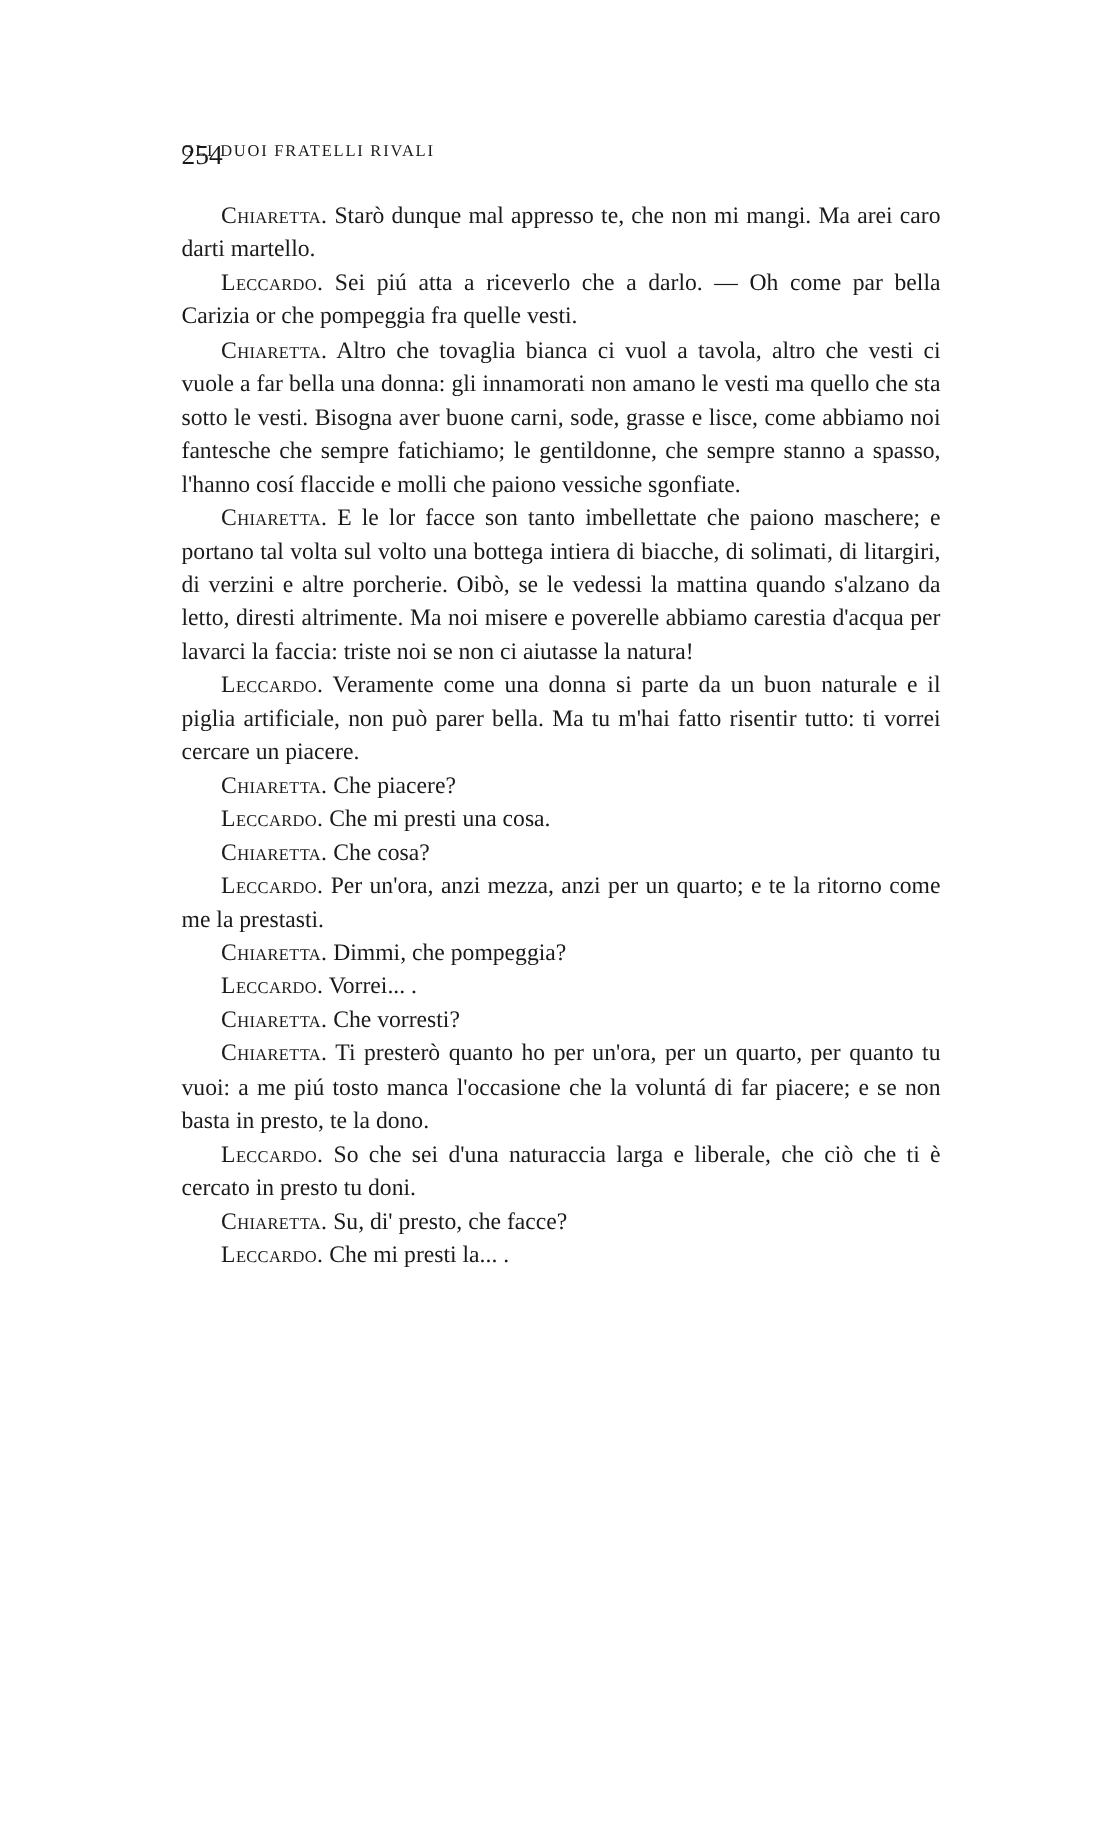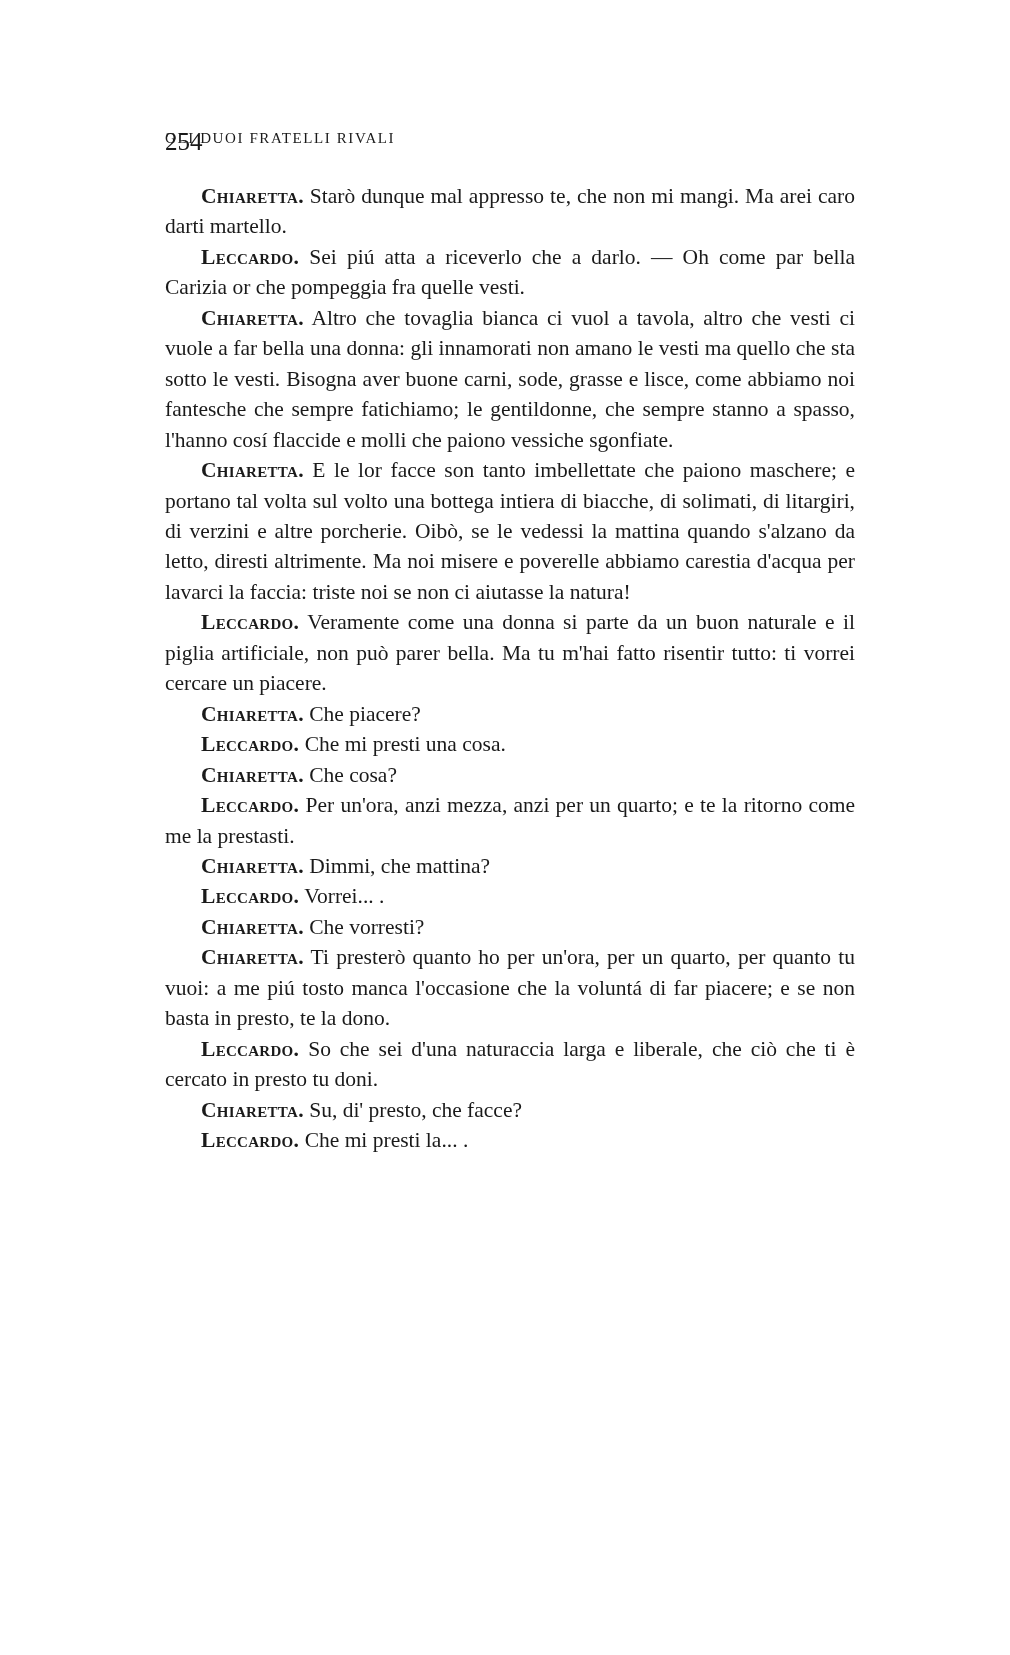--- a/index.html
+++ b/index.html
@@ -5,40 +5,40 @@
   html, body { margin: 0; padding: 0; background: #ffffff; }
   body { width: 1010px; height: 1655px; position: relative; overflow: hidden;
          font-family: "Liberation Serif", "DejaVu Serif", serif; color: #1a1a1a; }
   .header { position: absolute; top: 128px; left: 165px; width: 690px; height: 24px; }
   .page-num { position: absolute; left: 0; top: 0; font-size: 25px; }
   .running-title { position: absolute; left: 0; width: 650px; top: 2px;
                    font-size: 15px; letter-spacing: 1.6px; }
   .text { position: absolute; top: 181px; left: 165px; width: 690px; font-size: 21.5px;
           line-height: 30.45px; text-align: justify; }
   .para { margin: 0; text-indent: 36px; }
-  .speaker { font-variant: small-caps; letter-spacing: 0.3px; font-weight: bold; }
+  .speaker { font-variant: small-caps; letter-spacing: 0.3px; }
 </style>
 </head>
 <body>
 
 <div class="header">
   <span class="page-num">254</span>
   <span class="running-title">GLI DUOI FRATELLI RIVALI</span>
 </div>
 
 <div class="text">
   <p class="para"><span class="speaker">Chiaretta.</span><span> Starò dunque mal appresso te, che non mi mangi. Ma arei caro darti martello.</span></p>
   <p class="para"><span class="speaker">Leccardo.</span><span> Sei piú atta a riceverlo che a darlo. — Oh come par bella Carizia or che pompeggia fra quelle vesti.</span></p>
   <p class="para"><span class="speaker">Chiaretta.</span><span> Altro che tovaglia bianca ci vuol a tavola, altro che vesti ci vuole a far bella una donna: gli innamorati non amano le vesti ma quello che sta sotto le vesti. Bisogna aver buone carni, sode, grasse e lisce, come abbiamo noi fantesche che sempre fatichiamo; le gentildonne, che sempre stanno a spasso, l'hanno cosí flaccide e molli che paiono vessiche sgonfiate.</span></p>
   <p class="para"><span class="speaker">Chiaretta.</span><span> E le lor facce son tanto imbellettate che paiono maschere; e portano tal volta sul volto una bottega intiera di biacche, di solimati, di litargiri, di verzini e altre porcherie. Oibò, se le vedessi la mattina quando s'alzano da letto, diresti altrimente. Ma noi misere e poverelle abbiamo carestia d'acqua per lavarci la faccia: triste noi se non ci aiutasse la natura!</span></p>
   <p class="para"><span class="speaker">Leccardo.</span><span> Veramente come una donna si parte da un buon naturale e il piglia artificiale, non può parer bella. Ma tu m'hai fatto risentir tutto: ti vorrei cercare un piacere.</span></p>
   <p class="para"><span class="speaker">Chiaretta.</span><span> Che piacere?</span></p>
   <p class="para"><span class="speaker">Leccardo.</span><span> Che mi presti una cosa.</span></p>
   <p class="para"><span class="speaker">Chiaretta.</span><span> Che cosa?</span></p>
   <p class="para"><span class="speaker">Leccardo.</span><span> Per un'ora, anzi mezza, anzi per un quarto; e te la ritorno come me la prestasti.</span></p>
-  <p class="para"><span class="speaker">Chiaretta.</span><span> Dimmi, che mattina?</span></p>
+  <p class="para"><span class="speaker">Chiaretta.</span><span> Dimmi, che pompeggia?</span></p>
   <p class="para"><span class="speaker">Leccardo.</span><span> Vorrei... .</span></p>
   <p class="para"><span class="speaker">Chiaretta.</span><span> Che vorresti?</span></p>
   <p class="para"><span class="speaker">Chiaretta.</span><span> Ti presterò quanto ho per un'ora, per un quarto, per quanto tu vuoi: a me piú tosto manca l'occasione che la voluntá di far piacere; e se non basta in presto, te la dono.</span></p>
   <p class="para"><span class="speaker">Leccardo.</span><span> So che sei d'una naturaccia larga e liberale, che ciò che ti è cercato in presto tu doni.</span></p>
   <p class="para"><span class="speaker">Chiaretta.</span><span> Su, di' presto, che facce?</span></p>
   <p class="para"><span class="speaker">Leccardo.</span><span> Che mi presti la... .</span></p>
 </div>
 
 </body></html>

